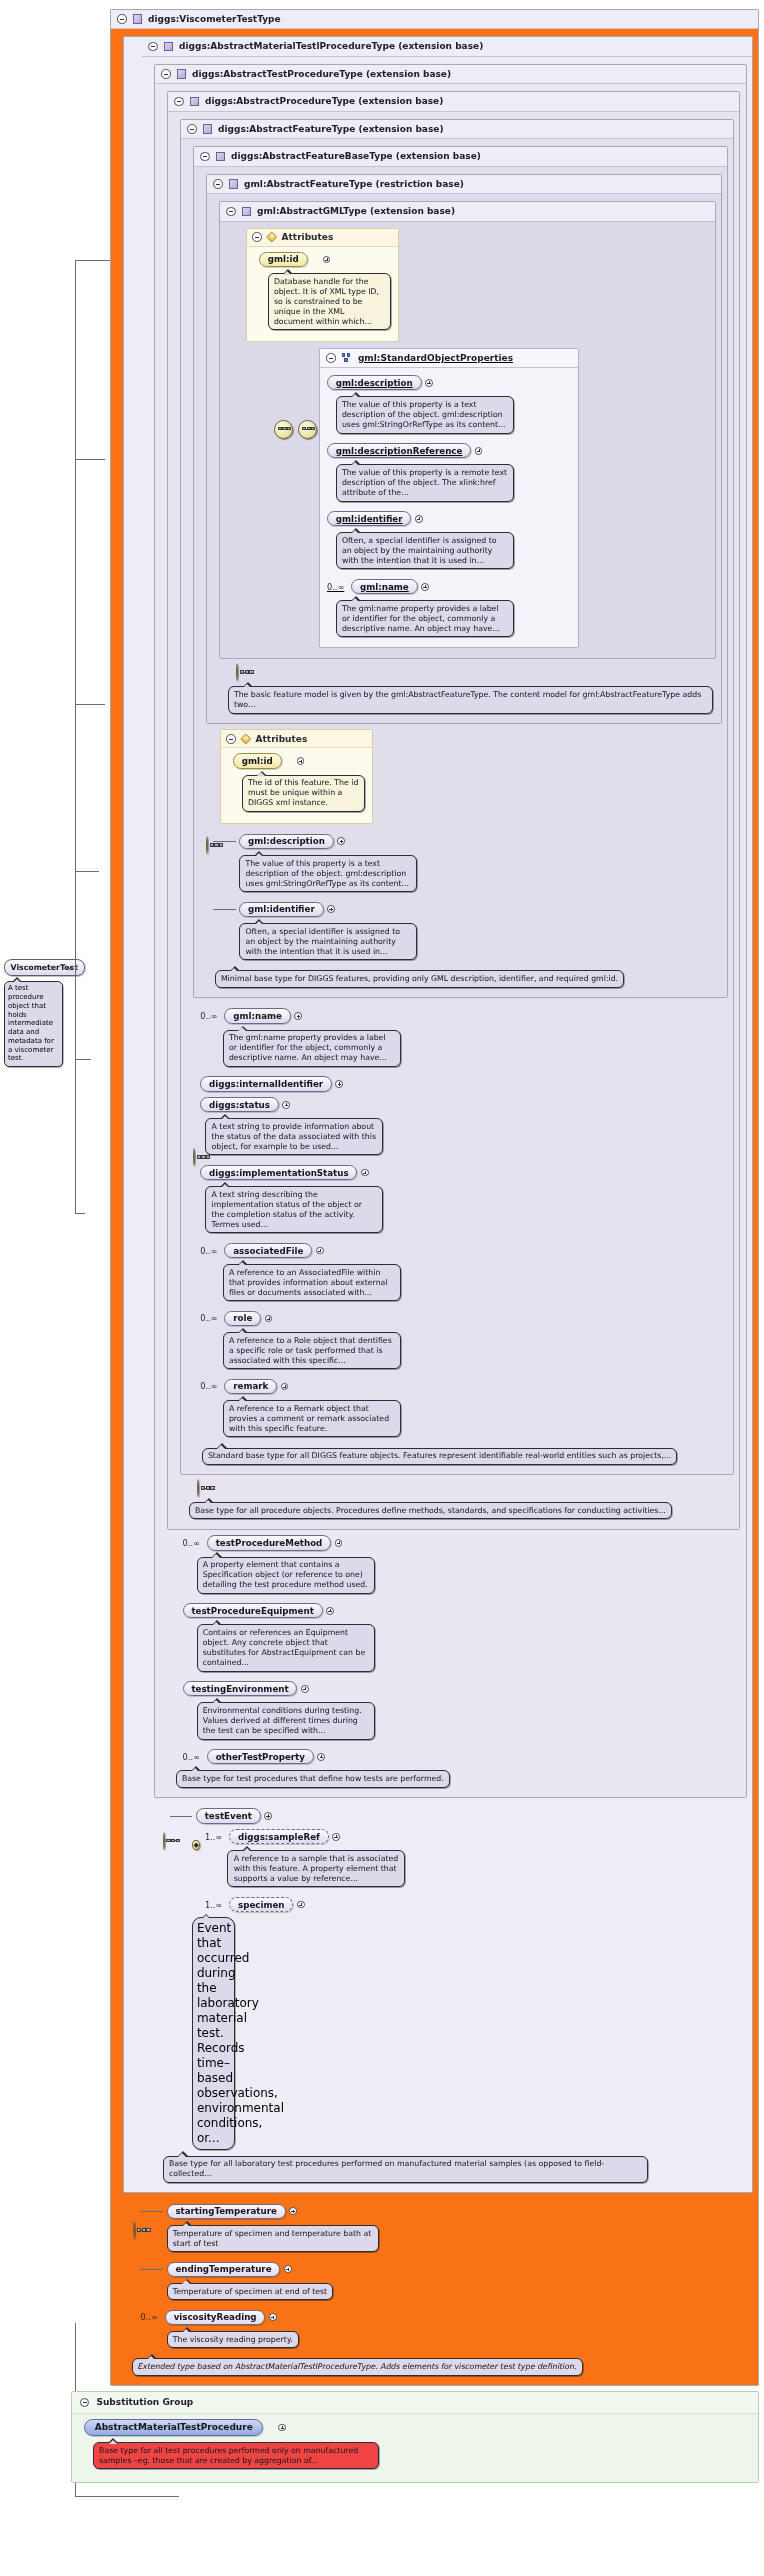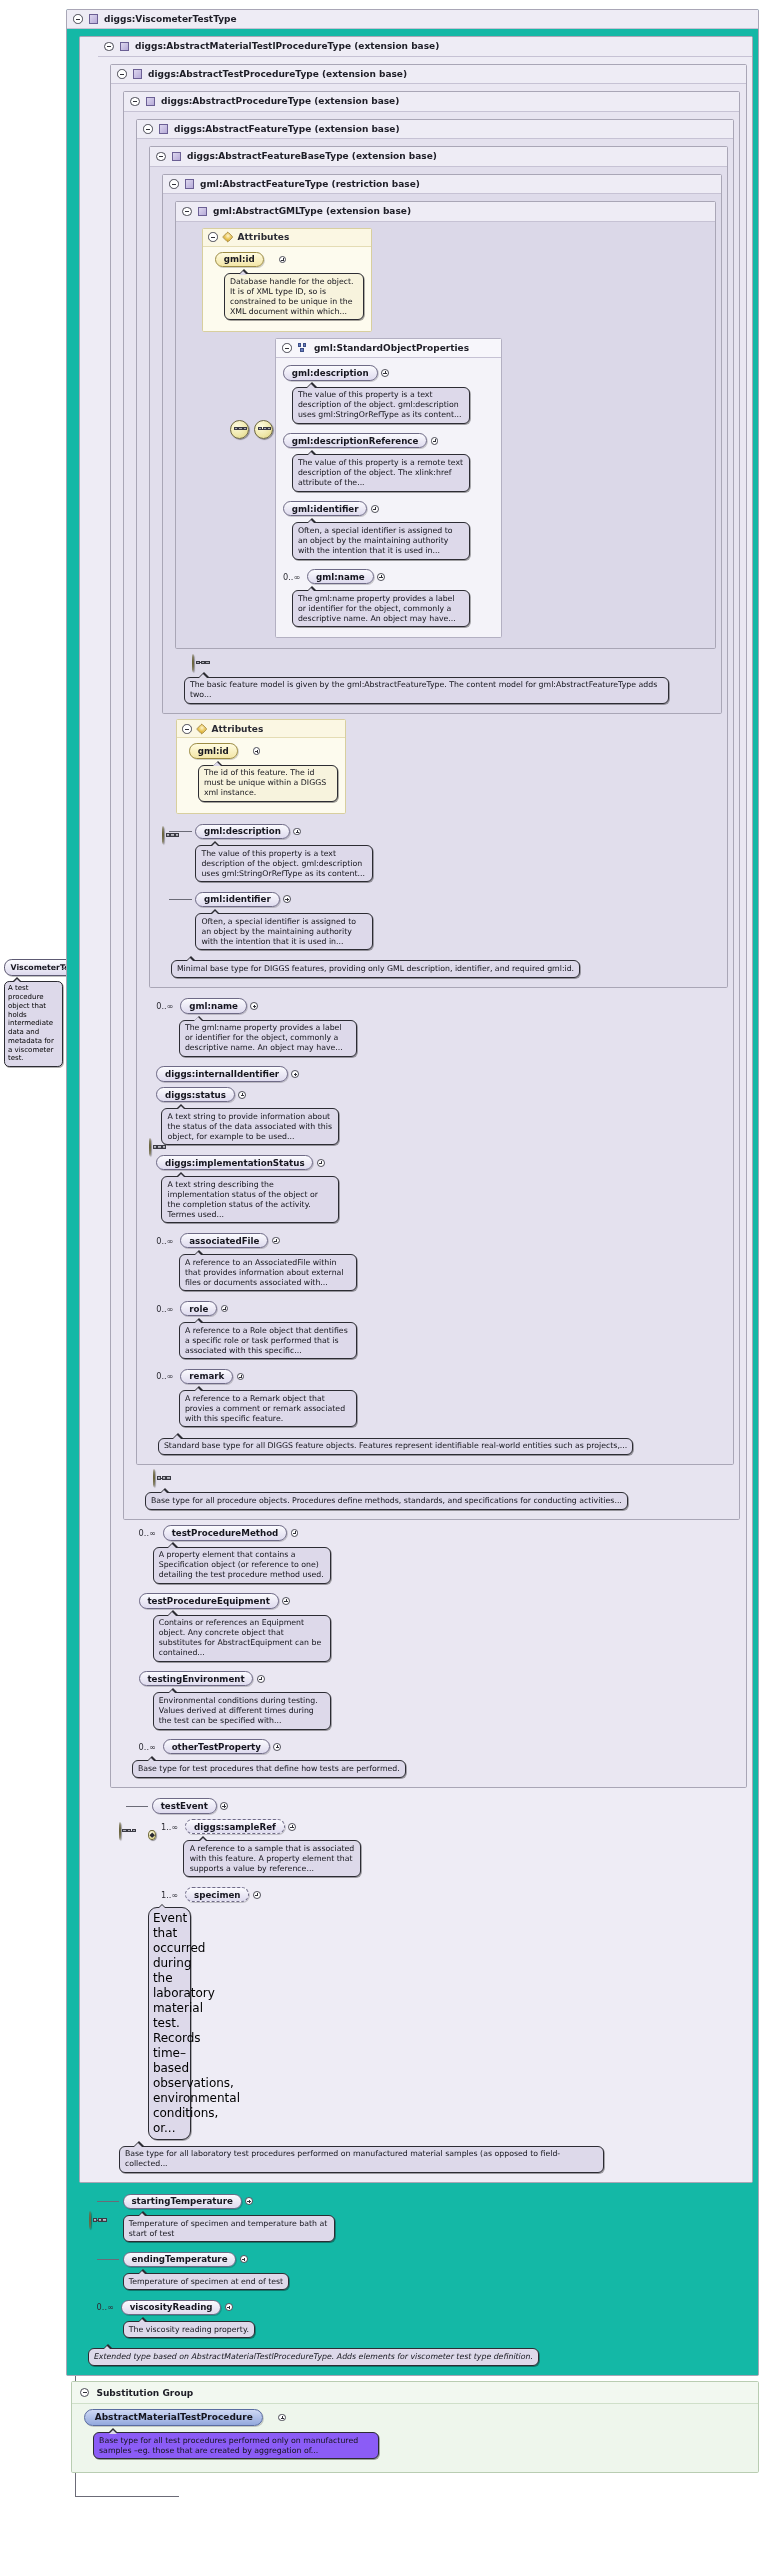--- a/index.html
+++ b/index.html
@@ -31,21 +31,21 @@
     padding: 4.3px 7px 4.3px 6px;
     background: #eeecf5;
     border-bottom: 0.9px solid #c6c2d4;
     font-size: 9px;
     font-weight: bold;
     color: #1d1d26;
     white-space: nowrap;
   }
   .tbox > .tbody { padding: 1.7px 5.2px 5.2px 12px; }
 
-  .lvl0 { background:#14b8a6; }
+  .lvl0 { background:#f97316;margin-left:44px; }
   .lvl1 { background:#eeecf5;padding-left:18px; }
   .lvl2 { background:#eae7f2; }
   .lvl3 { background:#e7e4f0; }
   .lvl4 { background:#e4e1ee; }
   .lvl5 { background:#e1deec; }
   .lvl6 { background:#deдbea; }
 
   
   .toggle {
     width: 9.5px; height: 9.5px; flex: 0 0 9.5px;
@@ -86,21 +86,21 @@
   .propIcon i:nth-child(1){ left:0; top:0; }
   .propIcon i:nth-child(2){ left:5.2px; top:0; }
   .propIcon i:nth-child(3){ left:2.6px; top:5.2px; }
 
   
   .attrPanel {
     border: 0.9px solid #d8cf9e;
     background: #fdfbee;
     border-radius: 1.7px;
     margin: 4.3px 0 4.3px 14px;
-    width: 170px;
+    width: 153px;
   }
   .attrPanel .ahead {
     display: flex; align-items: center; gap: 5.2px;
     padding: 3.5px 5.2px;
     font-size: 9px; font-weight: bold; color: #2a2a33;
     border-bottom: 0.9px solid #e4dcb4;
     background: #fbf7e3;
   }
   .attrPanel .abody { padding: 5.2px 7px 7px 12px; }
 
@@ -259,21 +259,21 @@
     margin-left: 5.2px;
   }
   .sgBox .sgHead {
     display: flex; align-items: center; gap: 7px;
     padding: 5.2px 7.8px;
     font-size: 9px; font-weight: bold; color: #1d1d26;
     border-bottom: 0.9px solid #cfe0c9;
     background: #f2f8f0;
   }
   .sgBox .sgBody { padding: 5.2px 8.7px 8.7px 12px; }
-  .sgBox .doc { background: #8b5cf6; }
+  .sgBox .doc { background: #ef4444; }
 
   
   .row { display: flex; align-items: center; gap: 3.5px; margin-top: 5.2px; }
   .stub { width: 22.5px; height: 0.9px; background: #6b6b77; flex: 0 0 22.5px; }
   .indent1 { margin-left: 15.6px; }
   .indent2 { margin-left: 29.5px; }
 
   .colwrap { display: flex; align-items: flex-start; }
   .seqcol { padding-top: 8.7px; padding-right: 5.2px; }
 
@@ -294,21 +294,21 @@
     border-left:4.3px solid transparent; border-right:4.3px solid transparent;
     border-bottom:4.3px solid #2c2c33;
   }
   .vdoc::after {
     content:""; position:absolute; top:-3px; left:9.5px;
     border-left:3.5px solid transparent; border-right:3.5px solid transparent;
     border-bottom:3.5px solid #ddd9ea;
   }
 
   .content { position: absolute; left: 66px; top: 3.5px; width: 693px; }
-  .gmlsop { margin-left: 87px; width: 227px; }
+  .gmlsop { margin-left: 87px; width: 260px; text-decoration: underline; }
 </style>
 </head>
 <body>
 
 <div id="page">
 
   <div id="rootNode">
     <span class="rootpill">ViscometerTest</span>
     <div class="rootdoc">A test procedure object that holds intermediate data and metadata for a viscometer test.</div>
   </div>

